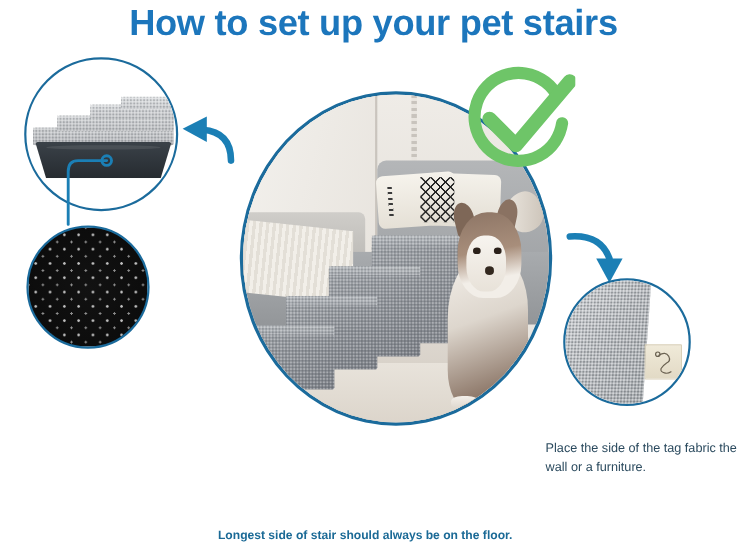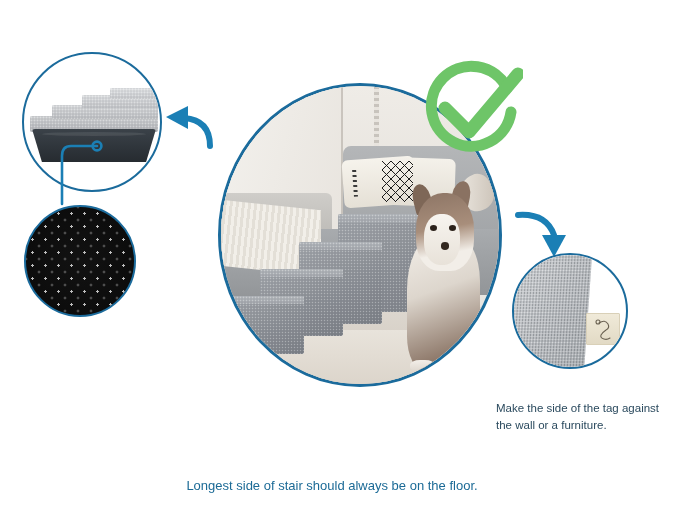--- a/index.html
+++ b/index.html
@@ -25,22 +25,22 @@
     letter-spacing: -0.3px;
     color: #1c76bc;
     white-space: nowrap;
   }
 
   
   .footer-note {
     position: absolute;
     bottom: 14px; left: 0; width: 664px;
     text-align: center;
-    font-size: 13px;
-    font-weight: normal;
+    font-size: 11px;
+    font-weight: bold;
     color: #1b6a96;
   }
 
   
   .circle {
     position: absolute;
     border-radius: 50%;
     overflow: hidden;
   }
 
@@ -322,20 +322,21 @@
   
   .arrow-svg { position: absolute; }
   #arrow-left  { left: 160px; top: 100px; }
   #arrow-right { left: 512px; top: 205px; }
 </style>
 </head>
 <body>
 
 <div id="page">
 
+  <div class="title">How to set up your pet stairs</div>
 
   <div class="circle" id="circle-stairs">
     <div class="stairs-art">
       <div class="stair-top">
         <div class="stair-block sb1">
             <div class="tex"></div>
           </div>
         <div class="stair-block sb2">
             <div class="tex"></div>
           </div>
@@ -441,17 +442,17 @@
       <div class="tex"></div>
     </div>
     <div class="tag-label">
       <svg viewBox="0 0 34 32" width="34" height="32">
         <path d="M 12 9 q 6 -4 9 1 q 2 4 -2 6 q -3 2 -5 5 q -1 3 3 4 q 3 1 6 -1" stroke="#6b6252" stroke-width="1.1" fill="none" stroke-linecap="round"></path>
         <circle cx="11" cy="8" r="2" fill="none" stroke="#6b6252" stroke-width="1.1"></circle>
       </svg>
     </div>
   </div>
 
-  <div class="caption-right">Make the side of the tag against the wall or a furniture.</div>
+  <div class="caption-right">Place the side of the tag fabric the wall or a furniture.</div>
 
   <div class="footer-note">Longest side of stair should always be on the floor.</div>
 
 </div>
 
 </body></html>

